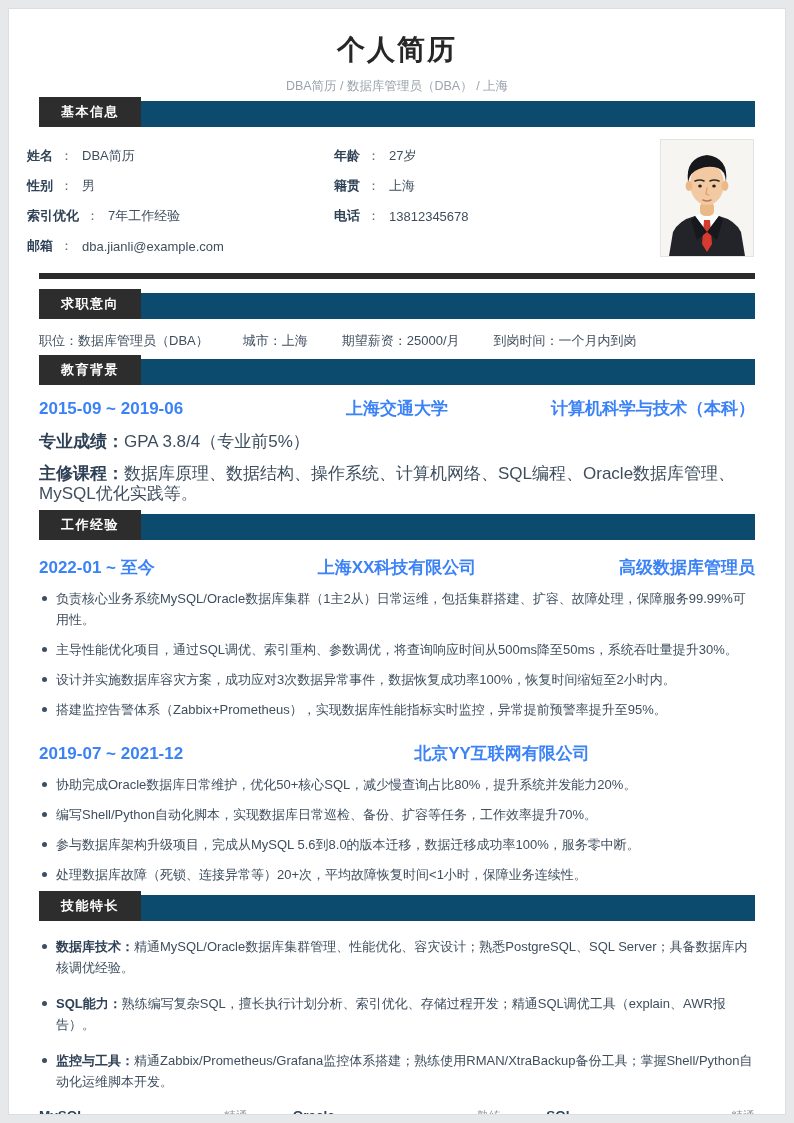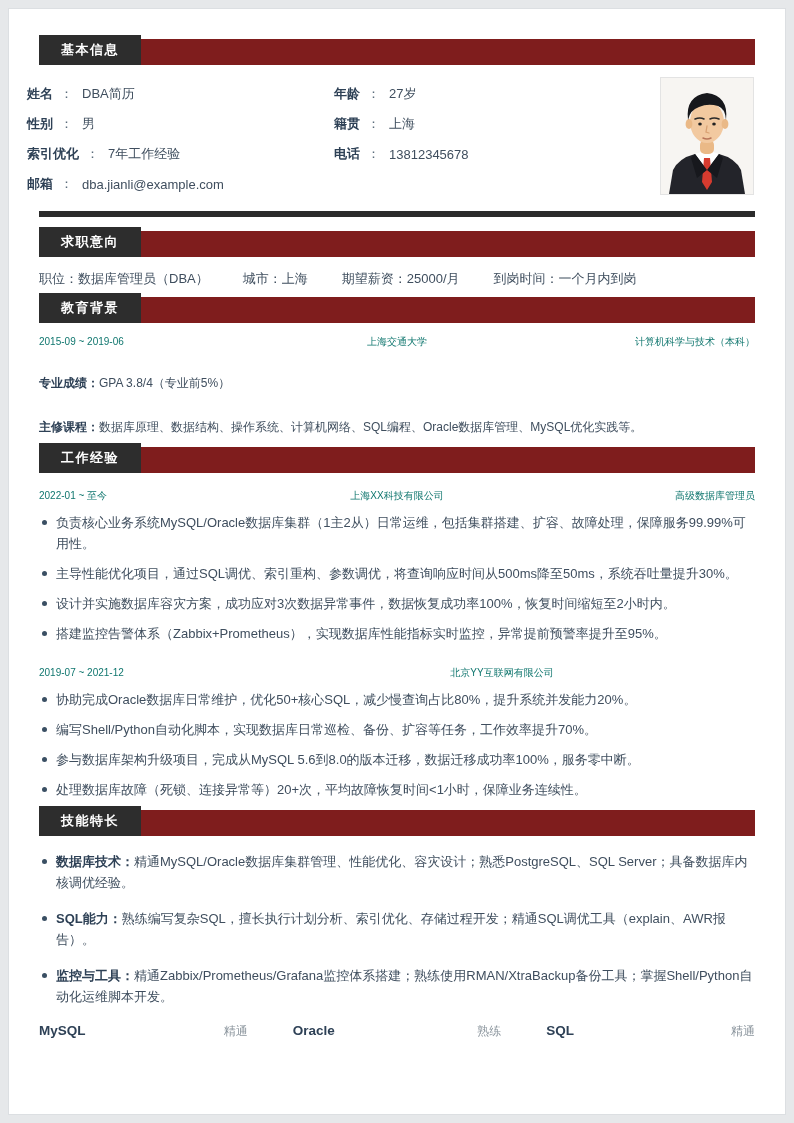--- a/index.html
+++ b/index.html
@@ -14,21 +14,21 @@
     width: 778px; height: 1107px;
     background: #ffffff;
     border: 1px solid #dcdfe2;
     overflow: hidden;
   }
   
   .header { text-align: center; padding-top: 24px; margin-bottom: 6px; }
   .title { font-size: 28px; line-height: 34px; font-weight: 700; color: #272727; letter-spacing: 2px; }
   .subtitle { margin-top: 10px; font-size: 12.5px; line-height: 18px; color: #9aa3ad; }
   
-  .secbar { height: 26px; background: #7f1d1d; margin: 0 30px; position: relative; }
+  .secbar { height: 26px; background: #0c4a6e; margin: 0 30px; position: relative; }
   .badge {
     position: absolute; left: 0; top: -4px; bottom: 0;
     background: #2d2d2d; color: #ffffff;
     font-size: 13px; font-weight: 700; letter-spacing: 1.5px;
     padding: 0 22px; display: flex; align-items: center;
   }
   
   .basic { position: relative; padding: 14px 18px 12px; }
   .basic-cols { display: flex; }
   .bcol-left { width: 307px; }
@@ -38,25 +38,25 @@
   .fcolon { color: #5a6b7b; margin: 0 9px 0 7px; }
   .fvalue { color: #3f4e5e; }
   .photo { position: absolute; right: 31px; top: 12px; width: 94px; height: 118px; border: 1px solid #e3e3e3; background:#f7f5f2; }
   .divider { height: 6px; background: #2b2b2b; margin: 0 30px; }
   .gap14 { height: 14px; }
   
   .intent-row { display: flex; gap: 34px; padding: 13px 30px 9px; font-size: 13px; color: #3f4e5e; white-space: nowrap; }
   
   .edu { padding: 12px 30px 10px; }
   .work { padding: 0 30px 10px; }
-  .tri-row { display: flex; align-items: baseline; font-weight: 400; color: #0f766e; font-size: 10px; }
+  .tri-row { display: flex; align-items: baseline; font-weight: 700; color: #3b82f6; font-size: 17px; }
   .tri-left { width: 210px; }
   .tri-mid { flex: 1; text-align: center; }
   .tri-right { width: 210px; text-align: right; }
-  .edu-line { margin-top: 24px; font-size: 12px; line-height: 20px; color: #3f4e5e; }
+  .edu-line { margin-top: 12px; font-size: 17px; line-height: 20px; color: #3f4e5e; }
   .lead { font-weight: 700; color: #2e4156; }
   .job { margin-top: 16px; }
   .job2 { margin-top: 22px; }
   ul.bullets { list-style: none; margin: 7px 0 0; }
   ul.bullets li {
     position: relative; padding-left: 17px;
     font-size: 13px; line-height: 21px; margin-top: 9px; color: #3f4e5e;
   }
   ul.bullets li::before {
     content: ""; position: absolute; left: 3px; top: 8px;
@@ -70,20 +70,22 @@
   .bar-head { display: flex; justify-content: space-between; align-items: baseline; }
   .bar-name { font-weight: 700; font-size: 13.5px; color: #2e4156; }
   .bar-level { font-size: 12px; color: #8b959d; }
 </style>
 </head>
 <body>
 
 <div class="page">
 
   <div class="header">
+    <div class="title">个人简历</div>
+    <div class="subtitle">DBA简历 / 数据库管理员（DBA） / 上海</div>
   </div>
 
   <div class="secbar">
     <div class="badge">基本信息</div>
   </div>
   <div class="basic">
     <div class="basic-cols">
       <div class="bcol-left">
         <div class="field">
           <span class="flabel">姓名</span>

